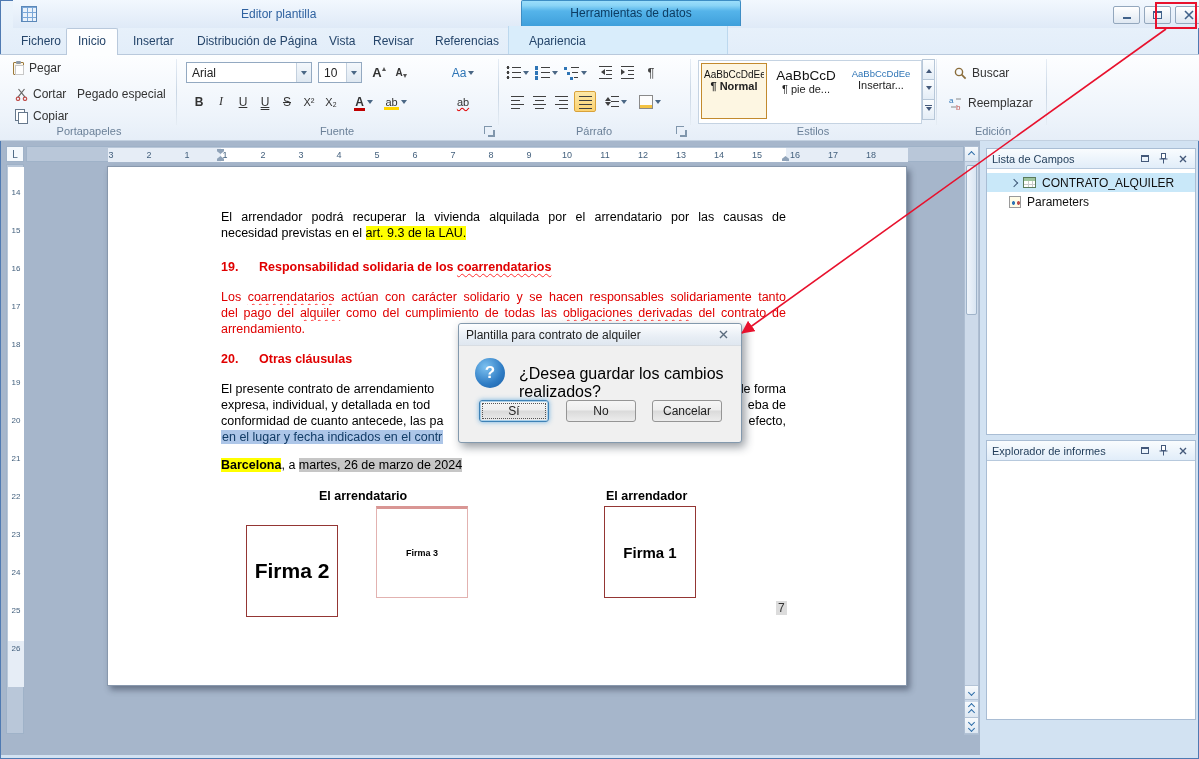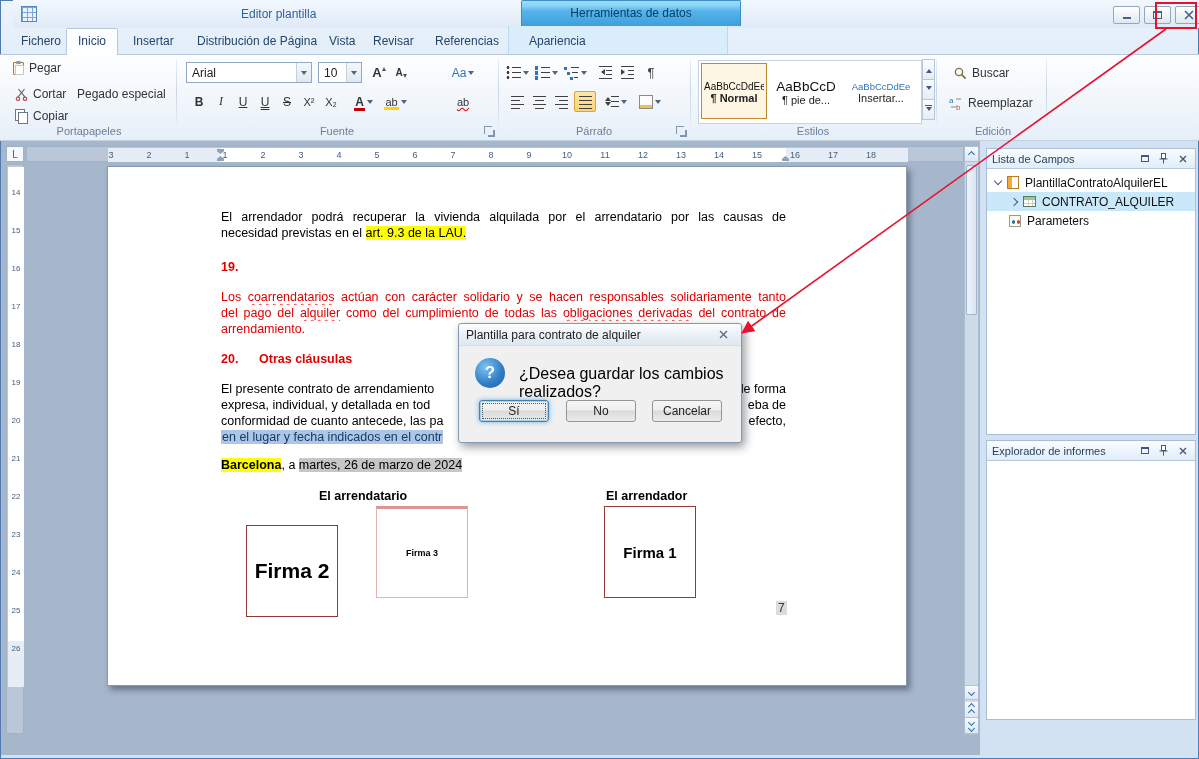--- a/index.html
+++ b/index.html
@@ -103,21 +103,21 @@
   .ic-copy{position:relative;width:13px;height:14px;flex:none}
   .ic-copy::before,.ic-copy::after{content:"";position:absolute;width:8px;height:10px;border:1px solid #66788c;background:#fff}
   .ic-copy::before{left:0;top:0}
   .ic-copy::after{left:3px;top:3px}
   .launcher{width:11px;height:11px;cursor:pointer}
   .launcher::before{content:"";position:absolute;left:0;top:0;width:7px;height:7px;border-left:1px solid #8096ac;border-top:1px solid #8096ac}
   .launcher::after{content:"";position:absolute;right:0;bottom:0;width:5px;height:5px;border-right:2px solid #8096ac;border-bottom:2px solid #8096ac}
 
   
   .stylebox{background:#fff;border:1px solid #c5d3e2;display:flex;gap:3px;padding:2px}
-  .styleitem{width:72px;height:56px;display:flex;flex-direction:column;justify-content:center;
+  .styleitem{width:72px;height:56px;display:flex;flex-direction:column;justify-content:flex-start;
     padding:5px 2px 3px 2px;text-align:center;cursor:default}
   .stylesel{width:66px;border:1px solid #c28a2e;background:#fdf6e2}
   .sprev{font-size:10px;color:#111;white-space:nowrap;overflow:hidden}
   .sprev-mid{font-size:13.5px}
   .sprev-blue{font-size:9.5px;color:#2e74b5}
   .sname{font-size:11px;color:#222;white-space:nowrap;overflow:hidden}
   .gsbtn{width:13px;height:21px;border:1px solid #b7c7d8;background:linear-gradient(#fbfdff,#e4edf6);
     display:flex;align-items:center;justify-content:center;margin-top:-1px}
   .tri-u{width:0;height:0;border:3px solid transparent;border-bottom:4px solid #44597a}
   .tri-d{width:0;height:0;border:3px solid transparent;border-top:4px solid #44597a}
@@ -455,20 +455,21 @@
 
   <div id="canvas" class="a" style="left:24px;top:162px;width:940px;height:573px">
     <div id="page" class="a" style="left:83px;top:4px;width:800px;height:520px">
 
 
       <div class="docline just" style="top:42px">El arrendador podrá recuperar la vivienda alquilada por el arrendatario por las causas de</div>
       <div class="docline" style="top:58px"><span>necesidad previstas en el </span><span class="hl-y">art. 9.3 de la LAU.</span></div>
 
       <div class="dochead red" style="top:92px">
         <span class="num">19.</span>
+        <span><span>Responsabilidad solidaria de los </span><span class="sq">coarrendatarios</span></span>
       </div>
 
       <div class="docline just red" style="top:122px"><span>Los </span><span class="sq">coarrendatarios</span><span> actúan con carácter solidario y se hacen responsables solidariamente tanto</span></div>
       <div class="docline just red" style="top:138px"><span>del pago del </span><span class="sq">alquiler</span><span> como del cumplimiento de todas las </span><span class="sq">obligaciones derivadas</span><span> del contrato de</span></div>
       <div class="docline red" style="top:154px">arrendamiento.</div>
 
       <div class="dochead red" style="top:184px">
         <span class="num">20.</span>
         <span>Otras cláusulas</span>
       </div>
@@ -537,25 +538,20 @@
             </svg>
         </span>
         <span class="pbtn">
           <svg width="8" height="8">
               <path d="M1 1 L7 7 M7 1 L1 7" stroke="#44597a" stroke-width="1.4"></path>
             </svg>
         </span>
       </span>
     </div>
     <div style="padding-top:4px">
-      <div class="trow" style="padding-left:8px">
-        <span class="chev down"></span>
-        <span class="ic-report"></span>
-        <span>PlantillaContratoAlquilerEL</span>
-      </div>
       <div class="trow selrow" style="padding-left:24px">
         <span class="chev right"></span>
         <span class="ic-table"></span>
         <span>CONTRATO_ALQUILER</span>
       </div>
       <div class="trow" style="padding-left:22px">
         <span class="ic-param"></span>
         <span>Parameters</span>
       </div>
     </div>

